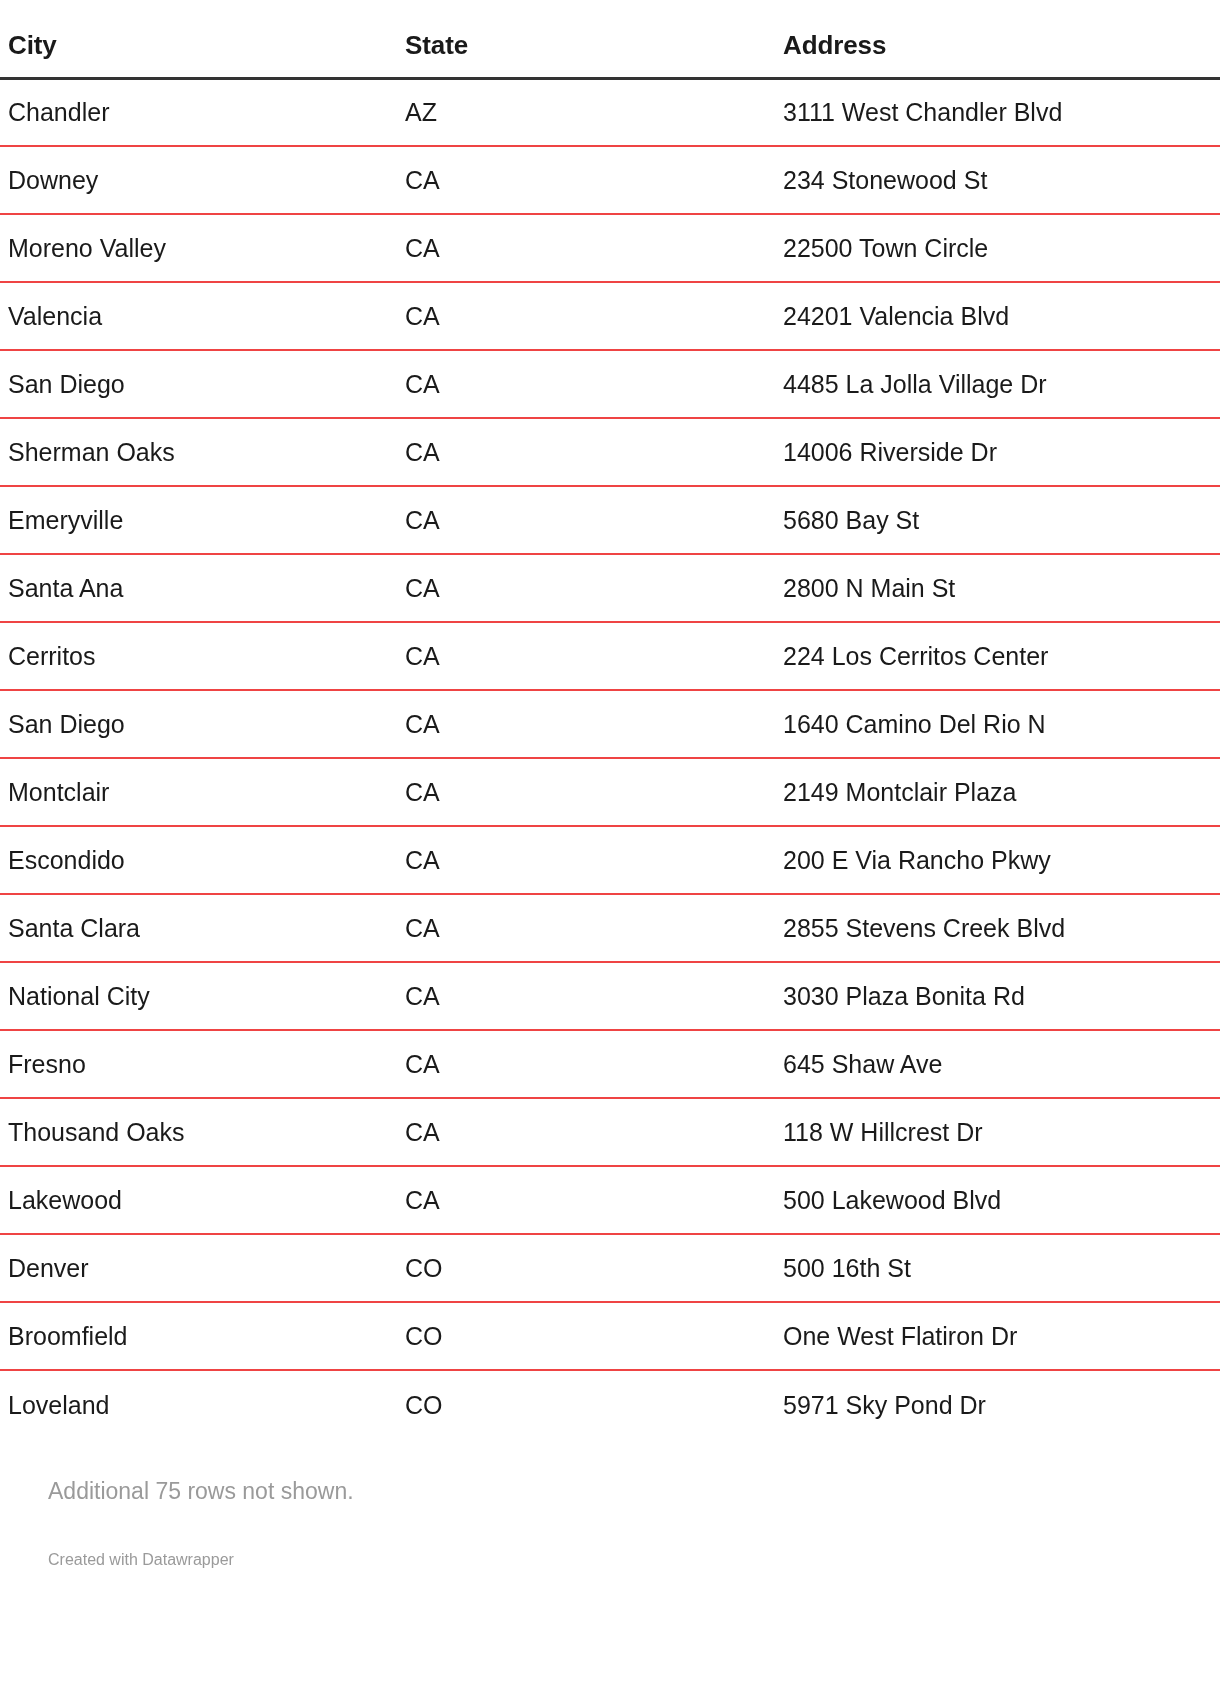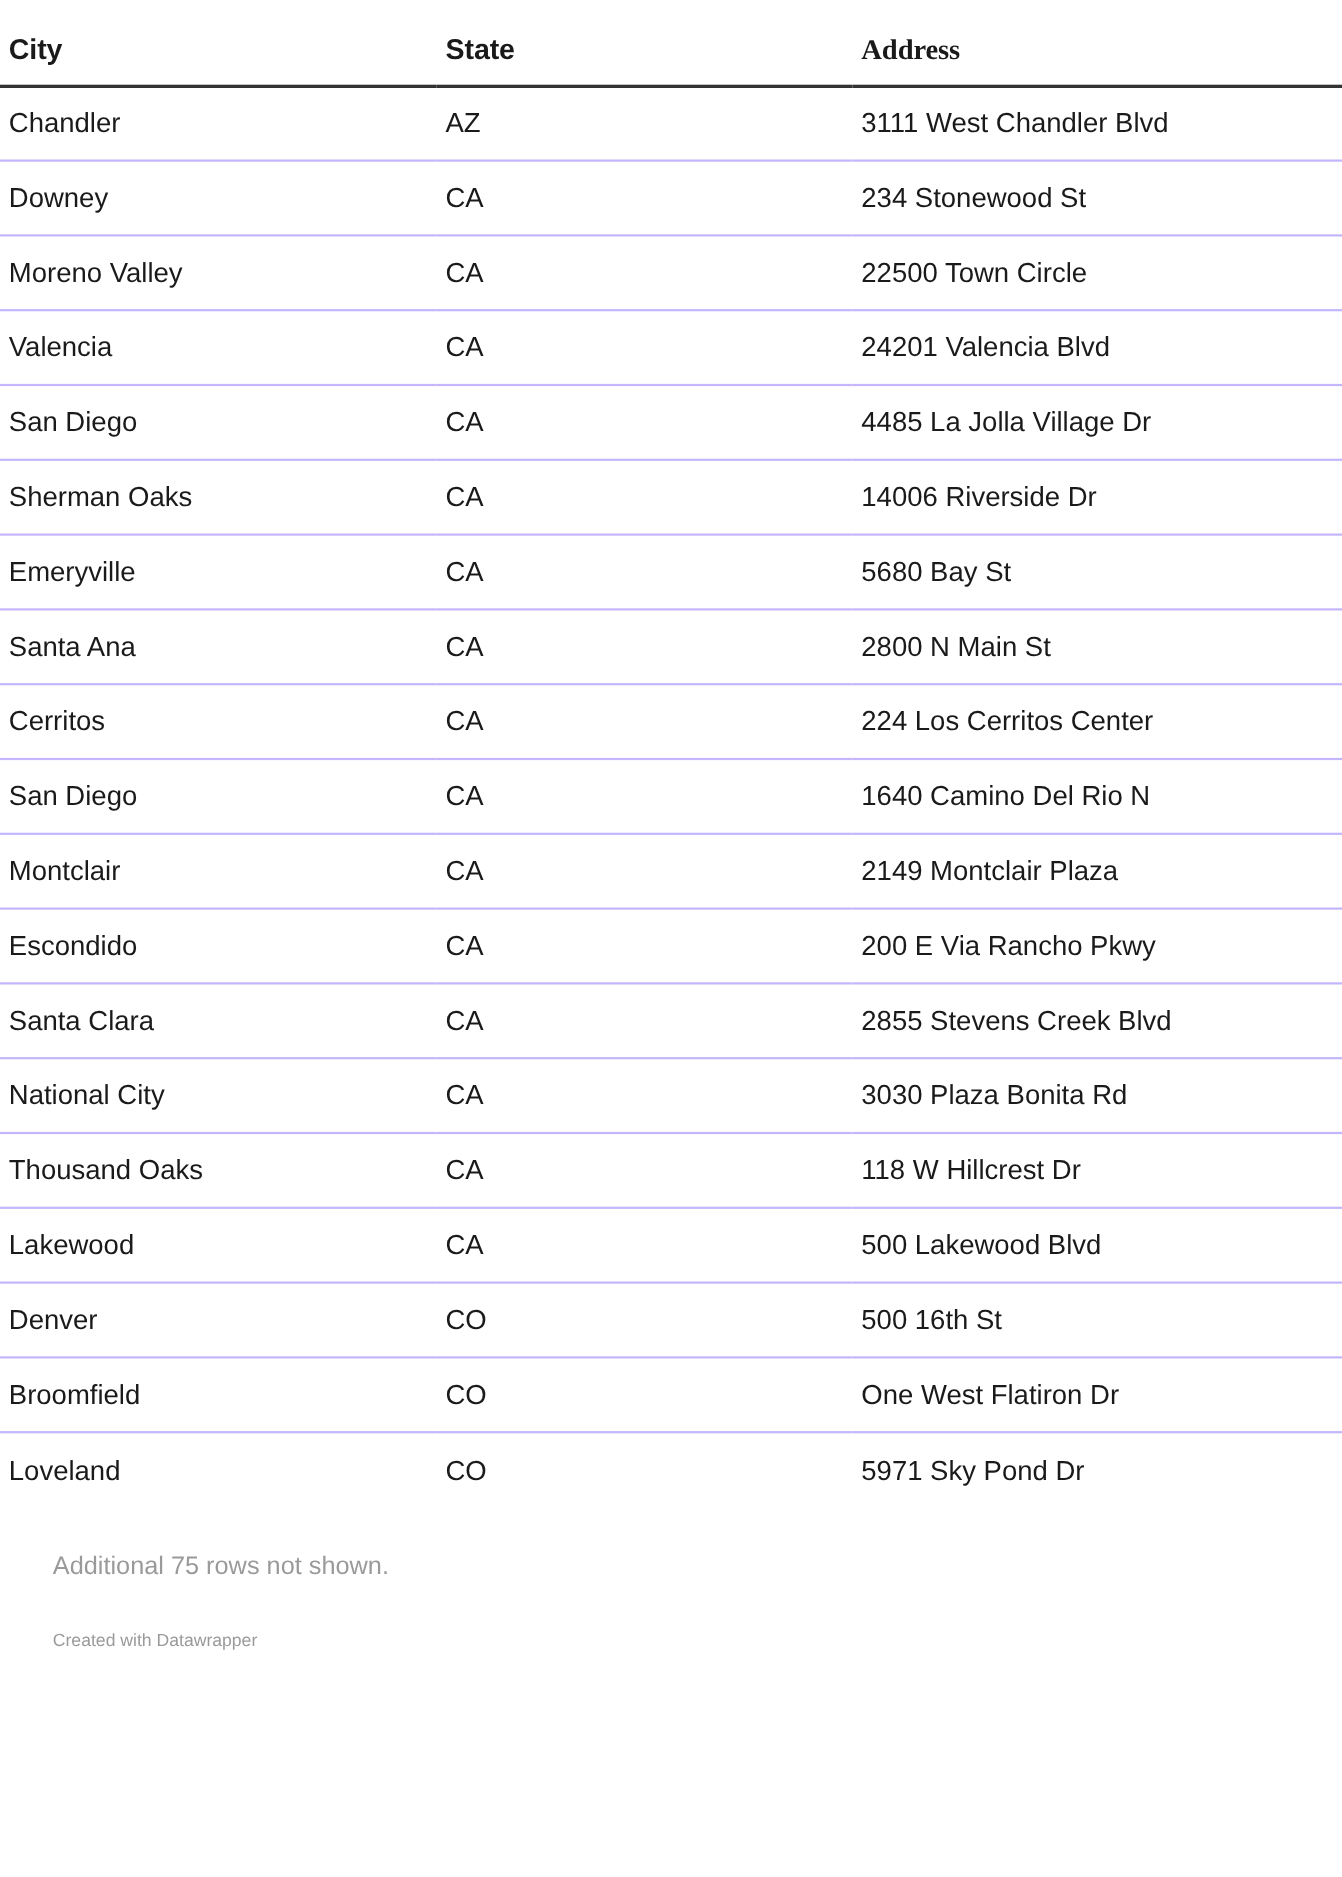--- a/index.html
+++ b/index.html
@@ -38,31 +38,31 @@
     color: #1a1a1a;
     letter-spacing: -0.1px;
     padding: 0 0 16px 0;
     vertical-align: bottom;
     border-bottom: 3px solid #333333;
     height: 78px;
     box-sizing: border-box;
   }
   thead th.th-city    { padding-left: 8px; }
   thead th.th-state   { padding-left: 8px; }
-  thead th.th-address { padding-left: 8px; font-family: Liberation Serif, serif; }
+  thead th.th-address { padding-left: 8px; }
 
   tbody td {
     font-size: 25px;
     font-weight: 400;
     color: #1a1a1a;
     line-height: 1.2;
     height: 68px;
     padding: 0;
     vertical-align: middle;
-    border-bottom: 2px solid #c4b5fd;
+    border-bottom: 2px solid #ef4444;
     box-sizing: border-box;
     white-space: nowrap;
     overflow: hidden;
   }
   tbody td.td-city    { padding-left: 8px; }
   tbody td.td-state   { padding-left: 8px; }
   tbody td.td-address { padding-left: 8px; }
 
   tbody tr:last-child td {
     border-bottom: none;
@@ -169,20 +169,25 @@
         <td class="td-city">Santa Clara</td>
         <td class="td-state">CA</td>
         <td class="td-address">2855 Stevens Creek Blvd</td>
       </tr>
       <tr>
         <td class="td-city">National City</td>
         <td class="td-state">CA</td>
         <td class="td-address">3030 Plaza Bonita Rd</td>
       </tr>
       <tr>
+        <td class="td-city">Fresno</td>
+        <td class="td-state">CA</td>
+        <td class="td-address">645 Shaw Ave</td>
+      </tr>
+      <tr>
         <td class="td-city">Thousand Oaks</td>
         <td class="td-state">CA</td>
         <td class="td-address">118 W Hillcrest Dr</td>
       </tr>
       <tr>
         <td class="td-city">Lakewood</td>
         <td class="td-state">CA</td>
         <td class="td-address">500 Lakewood Blvd</td>
       </tr>
       <tr>

